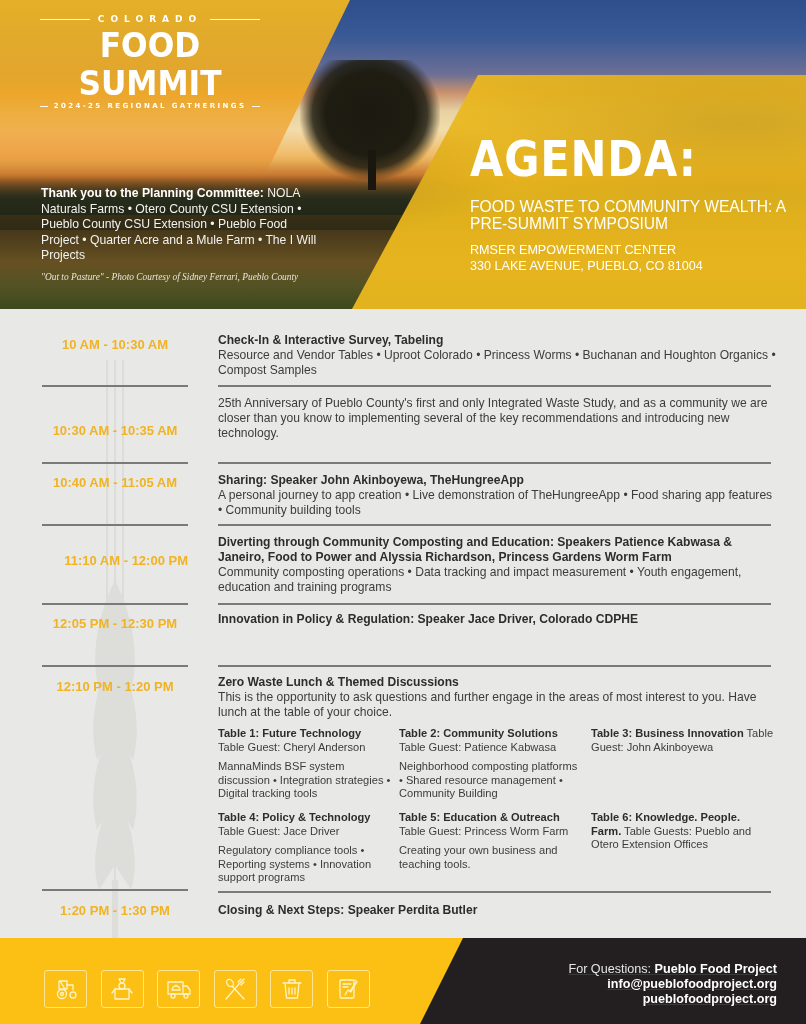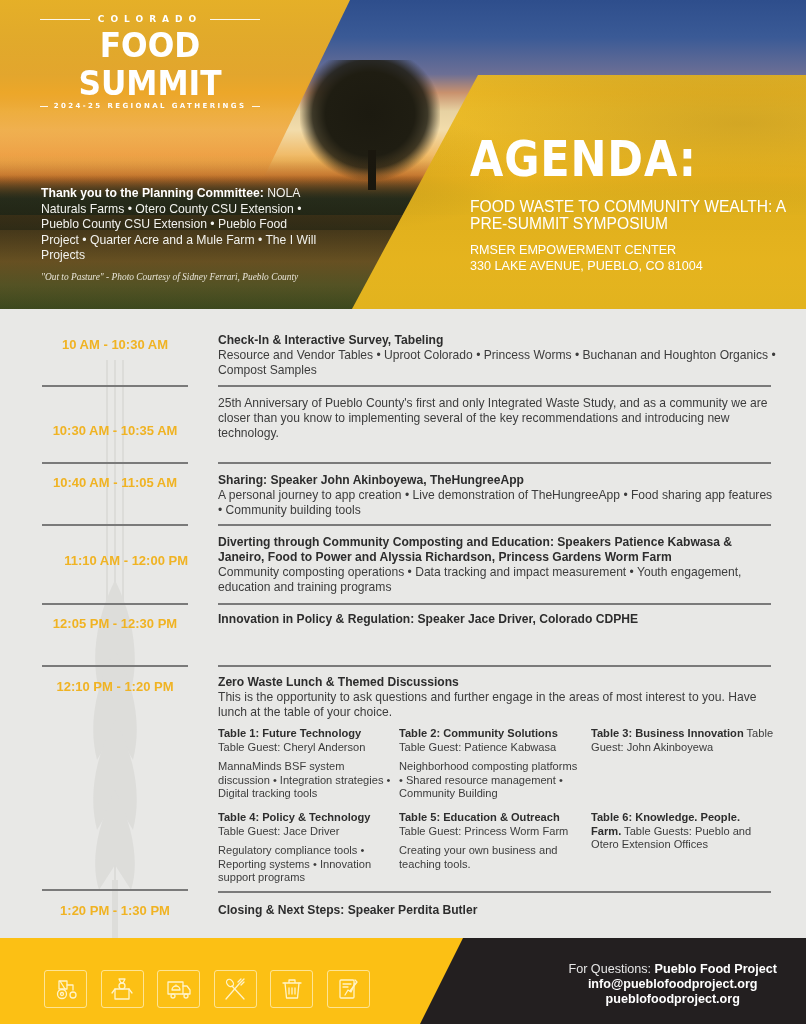--- a/index.html
+++ b/index.html
@@ -136,22 +136,22 @@
     position: absolute; left: 0; top: 0; width: 806px; height: 86px; background: #fcc014;
     clip-path: polygon(0 0, 463px 0, 420px 86px, 0 86px);
   }
   .icons { position: absolute; left: 44px; top: 32px; display: flex; gap: 13.6px; }
   .icon-box {
     width: 43px; height: 38px; border: 1.5px solid rgba(255,240,190,0.75); border-radius: 3px;
     display: flex; align-items: center; justify-content: center;
   }
   .icon-box svg { width: 26px; height: 26px; }
   .contact {
-    position: absolute; right: 29px; top: 24px; text-align: center;
-    font-size: 12.6px; line-height: 15px;
+    position: absolute; right: 29px; top: 24px; text-align: right;
+    font-size: 12.6px; line-height: 15px; text-decoration: underline;
   }
   .contact .q { color: #e6e6e6; }
   .contact .q b { color: #ffffff; }
   .contact .y { color: #ffffff; font-weight: bold; display: block; }
 </style>
 </head>
 <body>
 
 <div class="header">
   <div class="sky"></div>

